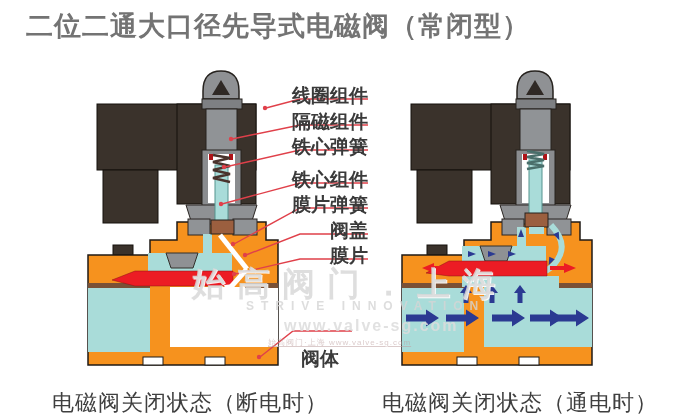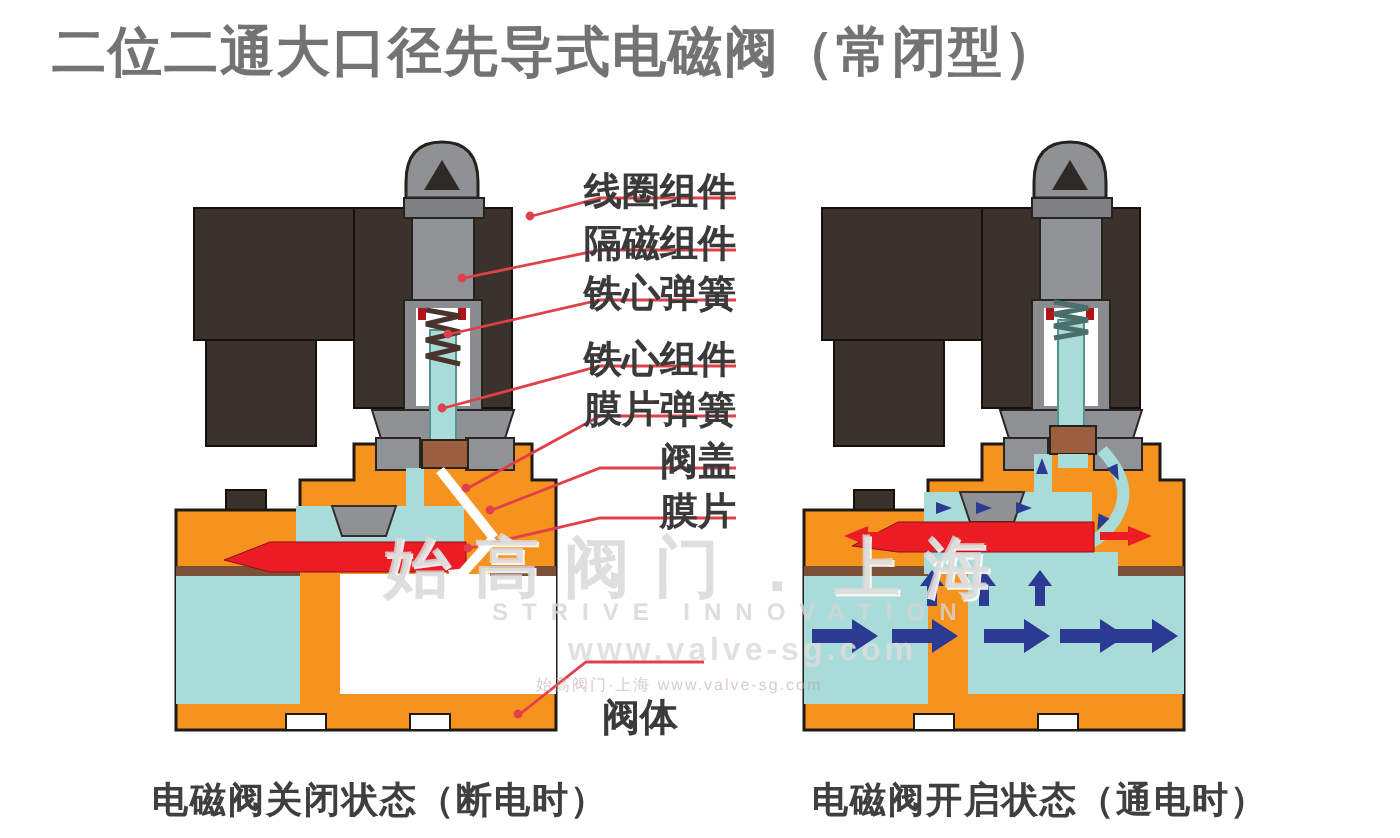--- a/index.html
+++ b/index.html
@@ -13,30 +13,30 @@
   }
   #diagram{position:absolute;left:0;top:55px;}
   .part-label{
     position:absolute;left:290px;width:78px;text-align:right;
     font-family:"Liberation Serif","DejaVu Serif",serif;
     font-size:19px;font-weight:600;color:#3a3a3a;white-space:nowrap;
   }
   .part-label.center{text-align:center;margin-top:32px;}
   .caption{
     position:absolute;top:388px;width:280px;text-align:center;
-    font-size:18px;font-weight:700;color:#3f3f3f;letter-spacing:1px;
+    font-size:22px;font-weight:400;color:#3f3f3f;letter-spacing:1px;
   }
   .caption-left{left:50px;}
   .caption-right{left:380px;}
   .wm{position:absolute;pointer-events:none;white-space:nowrap;font-weight:700;}
   .wm1{left:192px;top:262px;font-size:33px;letter-spacing:12px;
        color:rgba(216,216,216,0.85);text-shadow:1px 1px 0 rgba(255,255,255,0.9);}
   .wm2{left:246px;top:299px;font-size:12px;letter-spacing:7px;color:rgba(213,213,213,0.8);}
   .wm3{left:272px;top:317px;font-size:16px;letter-spacing:2px;color:rgba(220,220,220,0.85);margin-left:12px;}
-  .wm4{left:268px;top:337px;font-size:8px;letter-spacing:1px;color:rgba(190,160,160,0.55);font-weight:400;}
+  .wm4{left:268px;top:337px;font-size:8px;letter-spacing:1px;color:rgba(190,160,160,0.55);font-weight:400;text-decoration:underline;}
 </style>
 </head>
 <body>
 
 <div class="page-title">二位二通大口径先导式电磁阀（常闭型）</div>
 
 <svg id="diagram" width="700" height="325" viewBox="0 0 700 325">
   <defs>
     <path id="flowArrow" d="M0,-3.5 H20 V-8.5 L33,0 L20,8.5 V3.5 H0 Z" fill="#2b3a92"></path>
     <path id="upArrow" d="M-2.5,0 V-10 H-6 L0,-18 L6,-10 H2.5 V0 Z" fill="#2b3a92"></path>
@@ -174,13 +174,13 @@
 <span class="part-label" style="top:218px">阀盖</span>
 <span class="part-label" style="top:243px">膜片</span>
 <span class="part-label center" style="top:314px;left:288px;width:64px">阀体</span>
 
 <div class="wm wm1">始高阀门．上海</div>
 <div class="wm wm2">STRIVE  INNOVATION</div>
 <div class="wm wm3">www.valve-sg.com</div>
 <div class="wm wm4">始高阀门·上海  www.valve-sg.com</div>
 
 <div class="caption caption-left">电磁阀关闭状态（断电时）</div>
-<div class="caption caption-right">电磁阀开启状态（通电时）</div>
+<div class="caption caption-right">电磁阀关闭状态（通电时）</div>
 
 </body></html>

